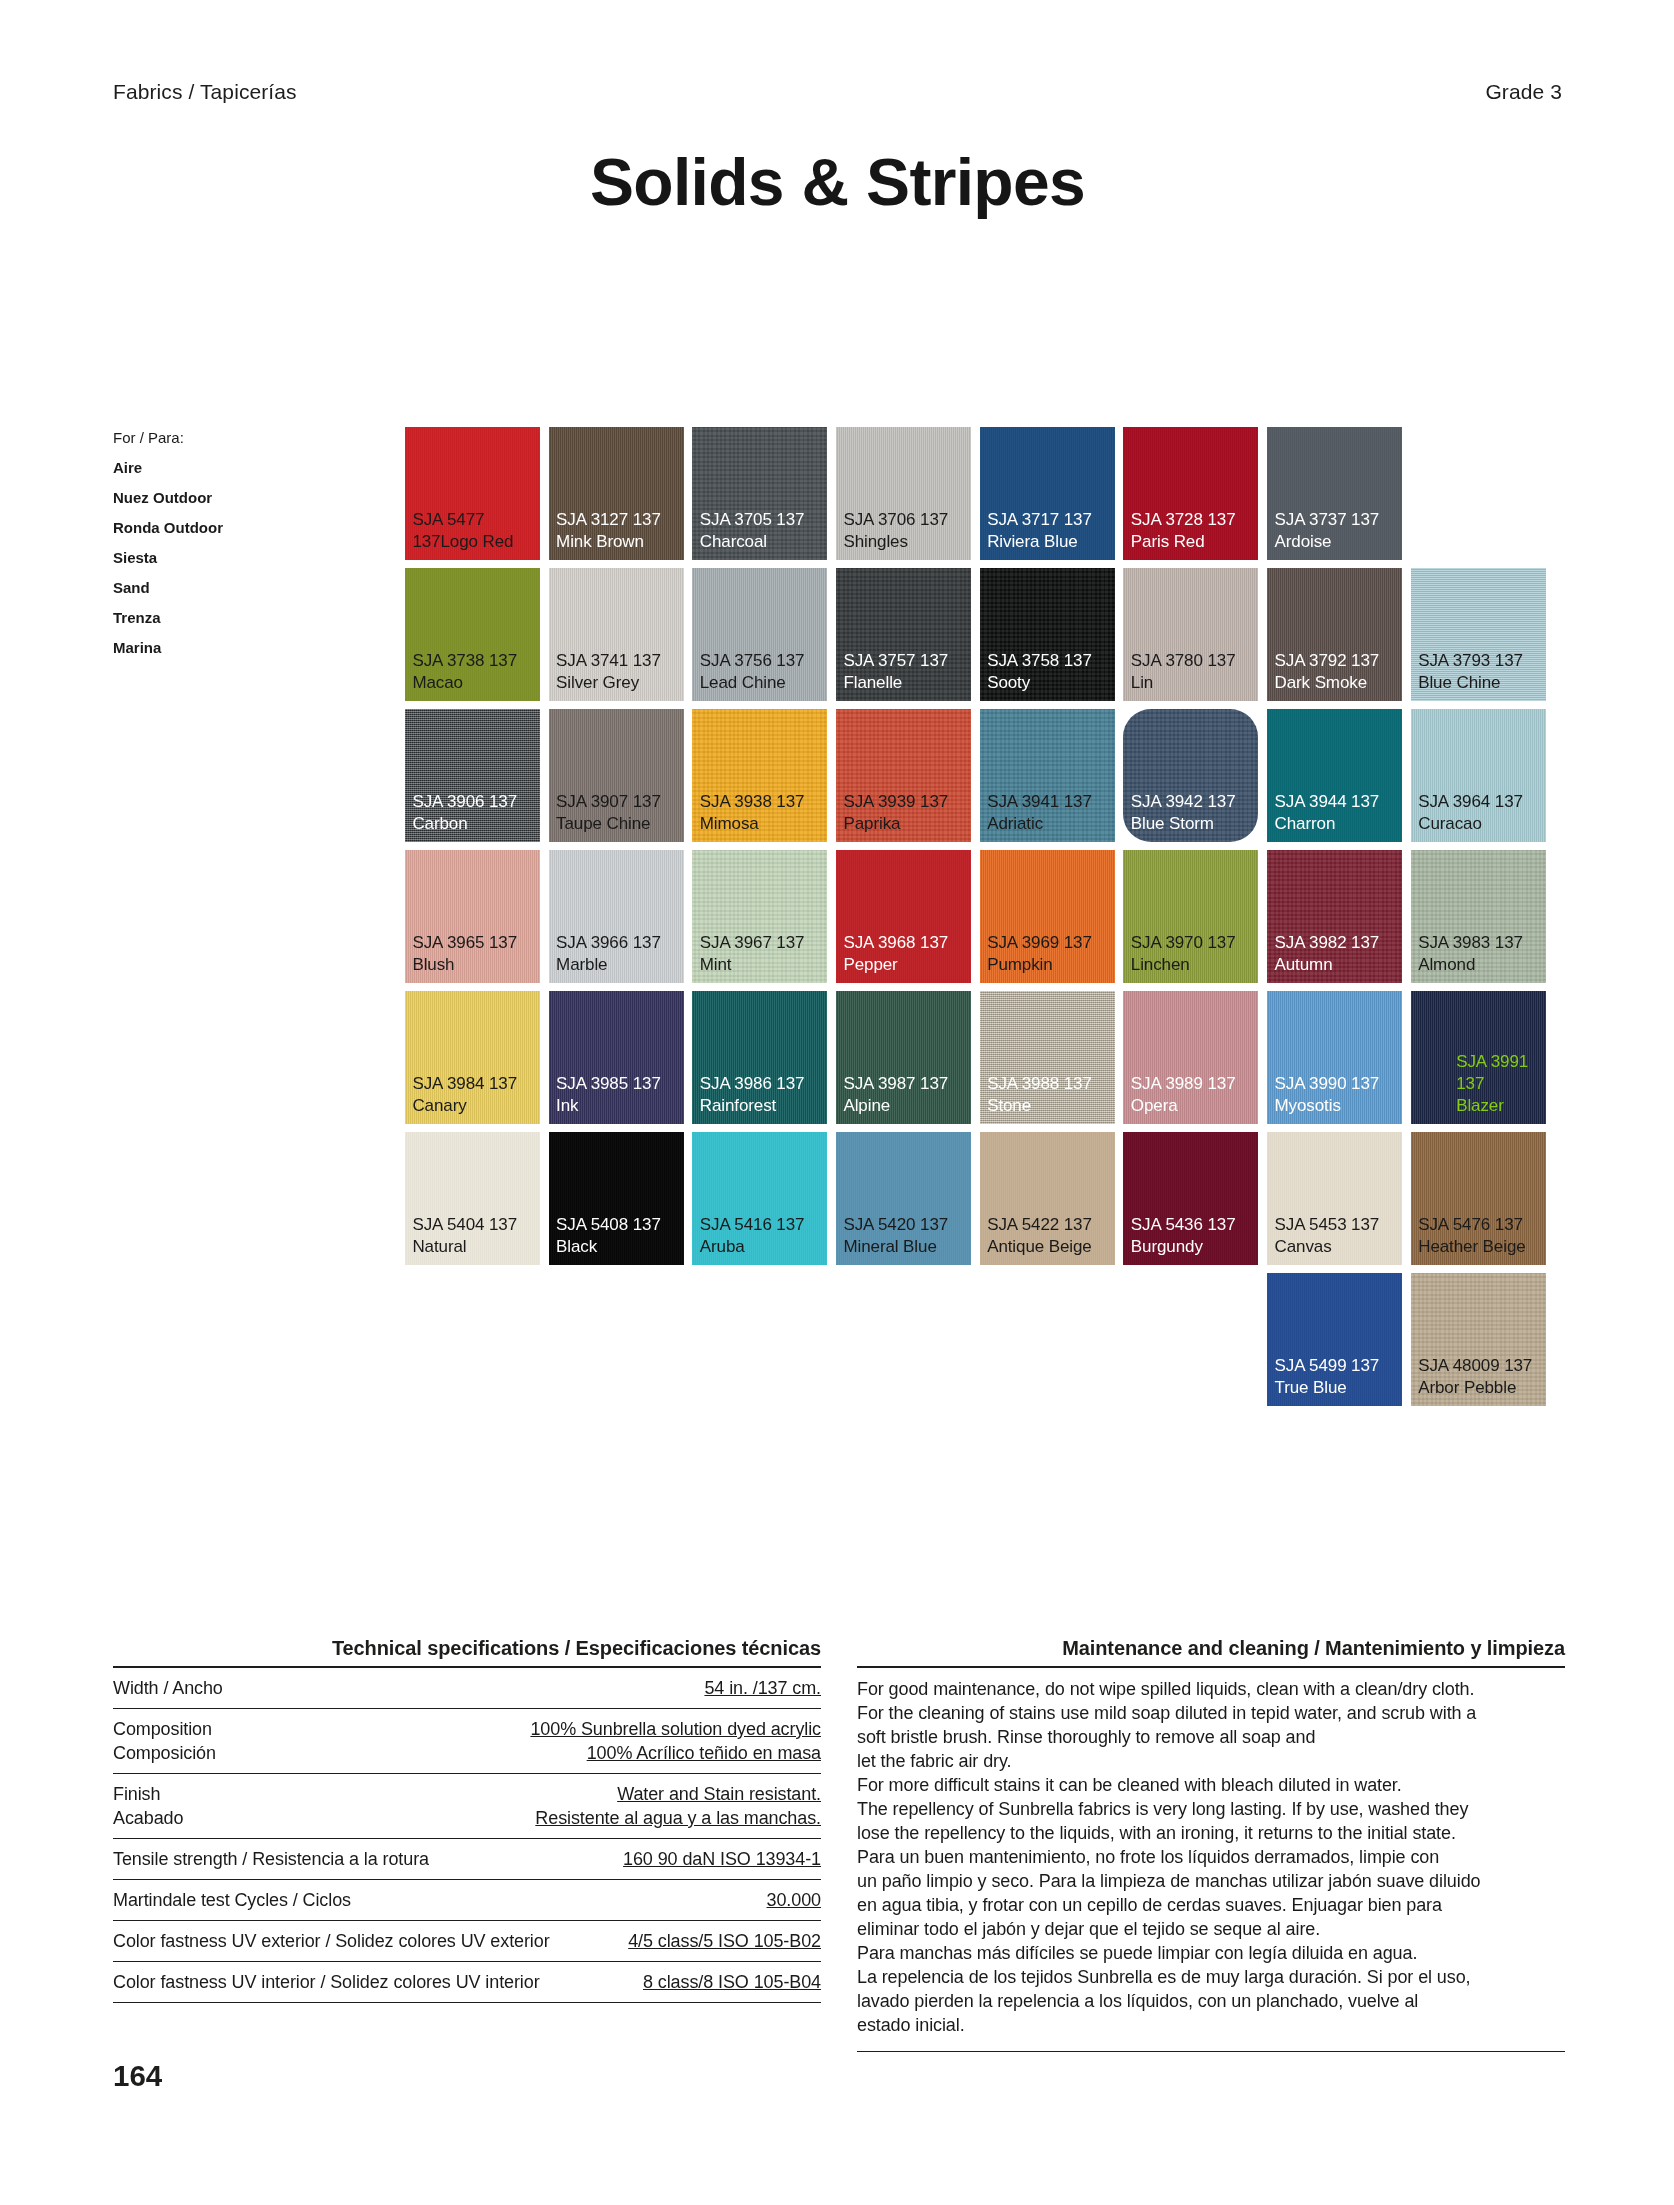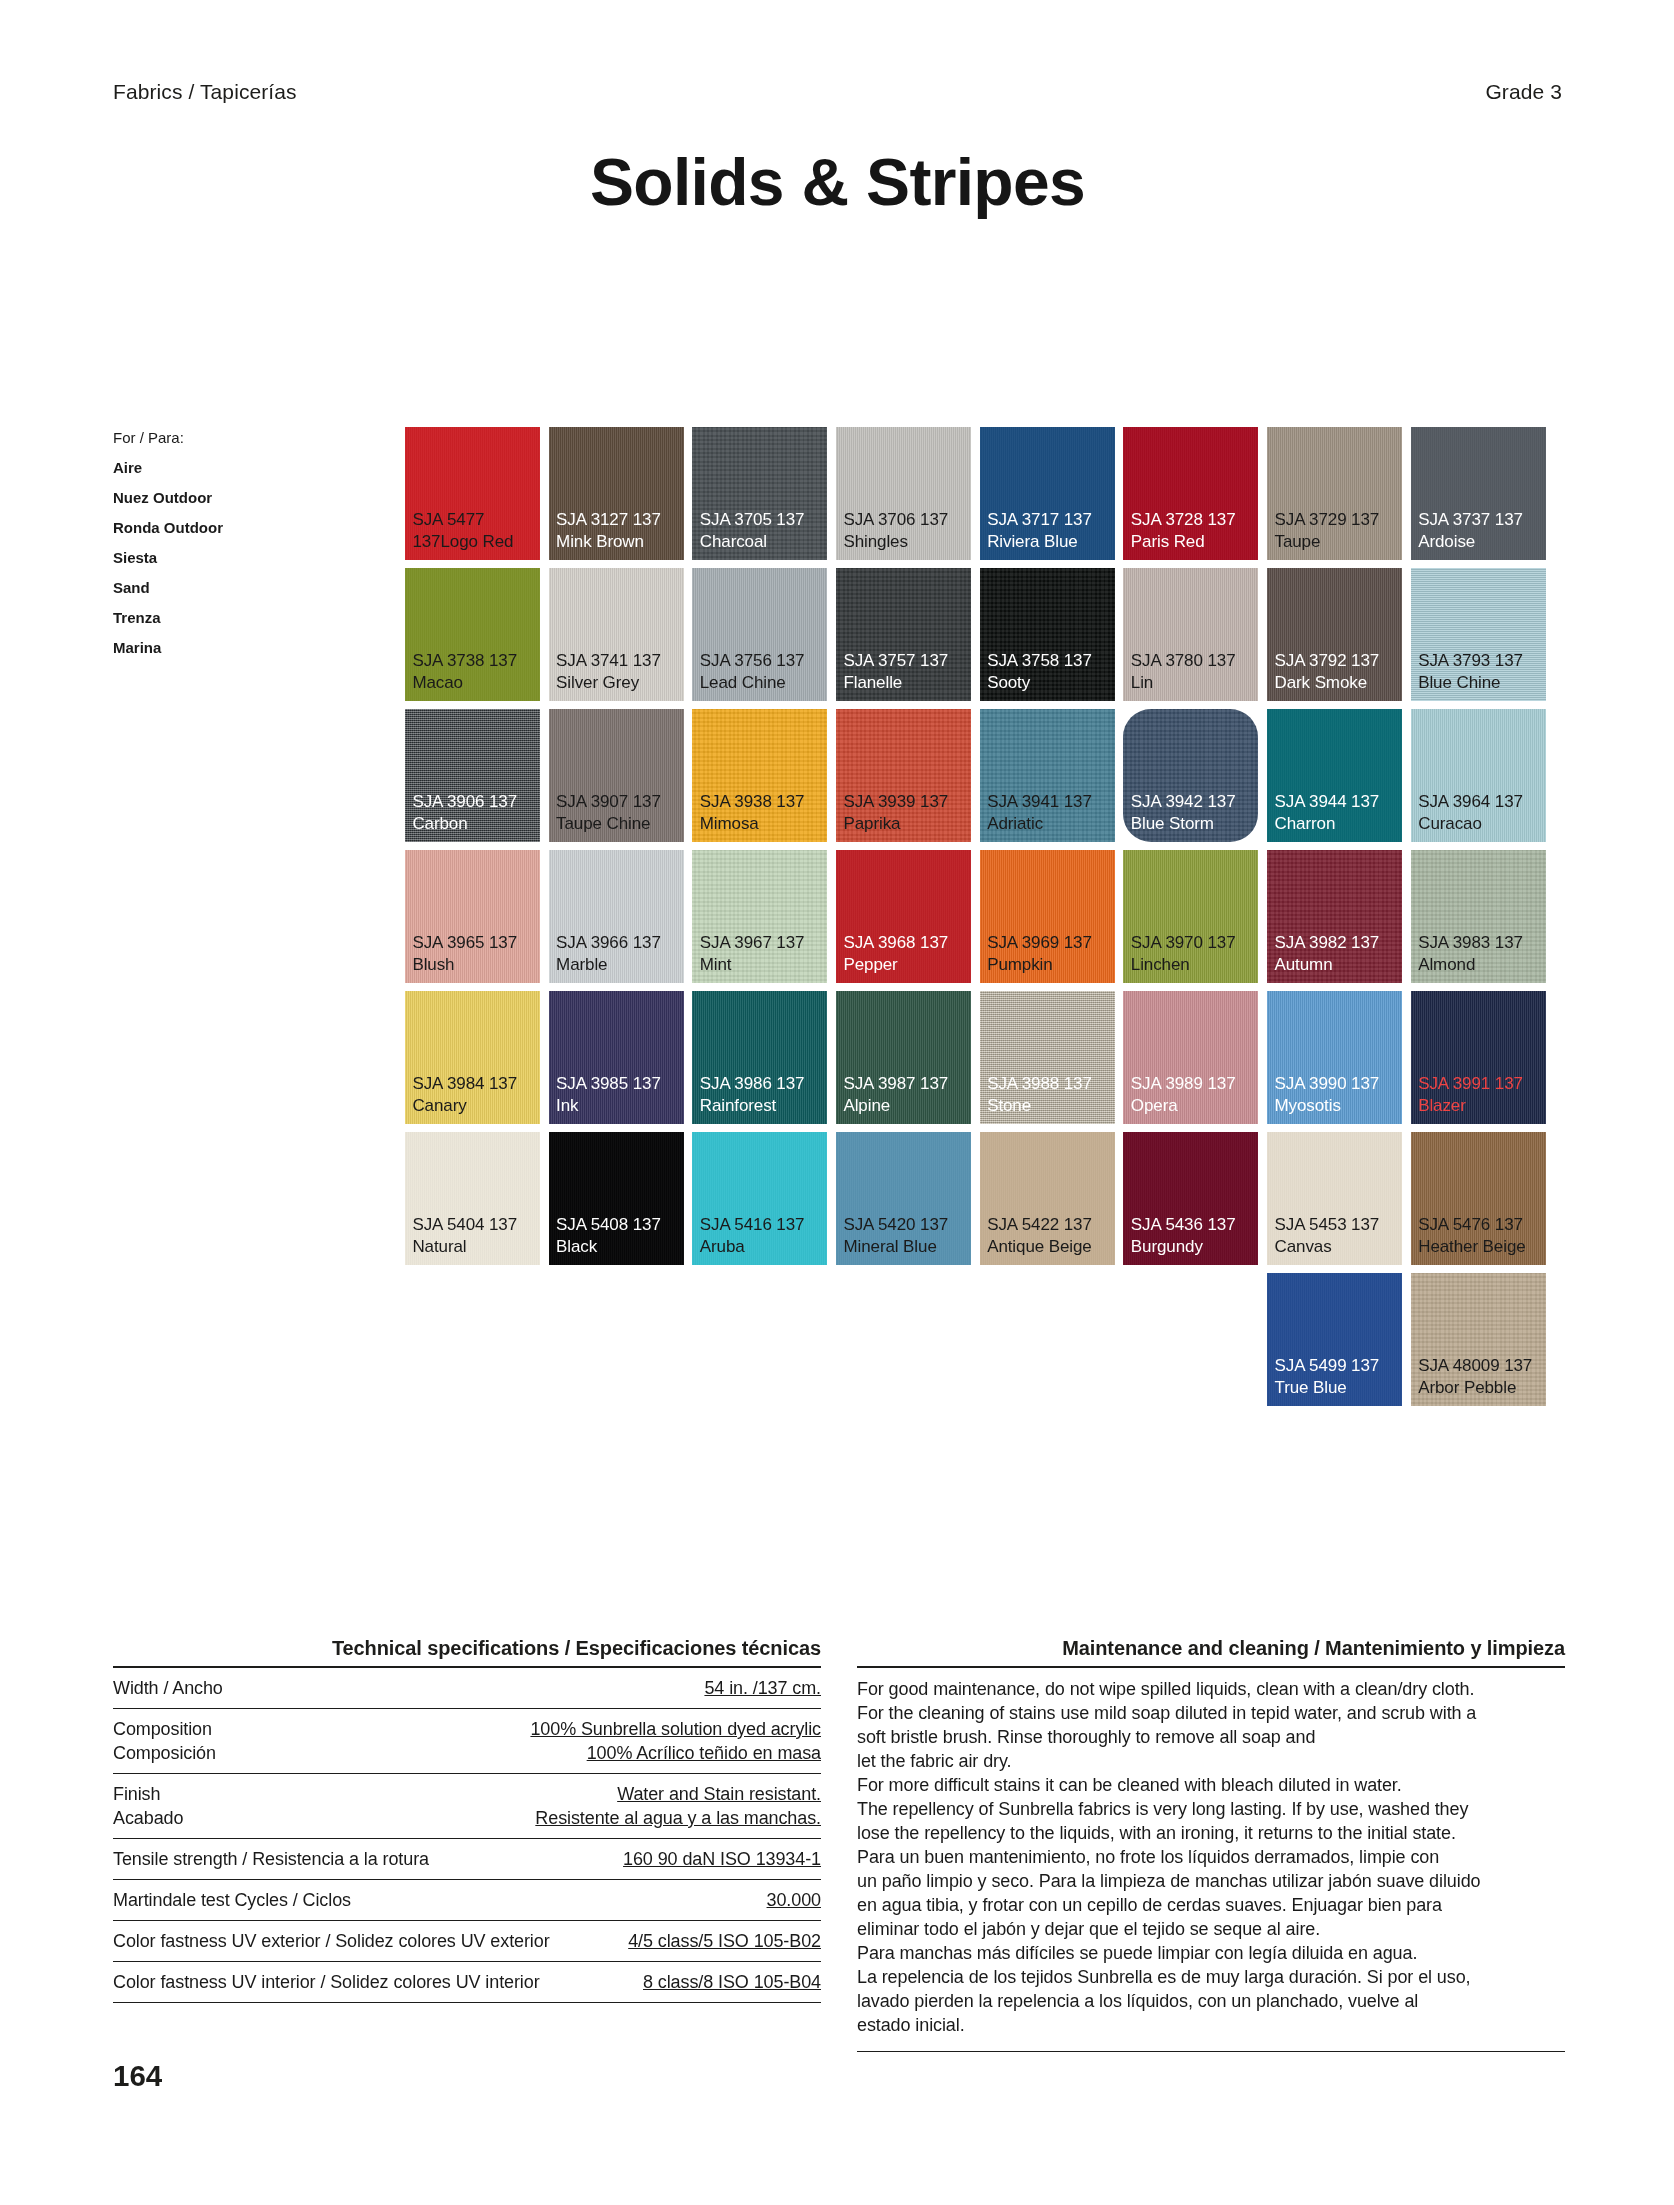--- a/index.html
+++ b/index.html
@@ -139,27 +139,20 @@
             <span class="nm">Riviera Blue</span>
           </div>
         </div>
         <div class="sw" style="background: rgb(165, 13, 34);">
           <div class="tex flat"></div>
           <div class="lbl" style="color: rgb(255, 255, 255);">
             <span class="code">SJA 3728 137</span>
             <span class="nm">Paris Red</span>
           </div>
         </div>
-        <div class="sw" style="background: rgb(158, 146, 131);">
-          <div class="tex vert"></div>
-          <div class="lbl" style="color: rgb(26, 26, 26);">
-            <span class="code">SJA 3729 137</span>
-            <span class="nm">Taupe</span>
-          </div>
-        </div>
         <div class="sw" style="background: rgb(84, 90, 97);">
           <div class="tex flat"></div>
           <div class="lbl" style="color: rgb(255, 255, 255);">
             <span class="code">SJA 3737 137</span>
             <span class="nm">Ardoise</span>
           </div>
         </div>
       </div>
       <div class="row">
         <div class="sw" style="background: rgb(125, 145, 40);">
@@ -380,21 +373,21 @@
         </div>
         <div class="sw" style="background: rgb(94, 156, 208);">
           <div class="tex vert"></div>
           <div class="lbl" style="color: rgb(255, 255, 255);">
             <span class="code">SJA 3990 137</span>
             <span class="nm">Myosotis</span>
           </div>
         </div>
         <div class="sw" style="background: rgb(28, 39, 70);">
           <div class="tex vert"></div>
-          <div class="lbl" style="color: #ef4444;">
+          <div class="lbl" style="color: #84cc16; margin-left: 38px;">
             <span class="code">SJA 3991 137</span>
             <span class="nm">Blazer</span>
           </div>
         </div>
       </div>
       <div class="row">
         <div class="sw" style="background: rgb(235, 230, 217);">
           <div class="tex flat"></div>
           <div class="lbl" style="color: rgb(26, 26, 26);">
             <span class="code">SJA 5404 137</span>

